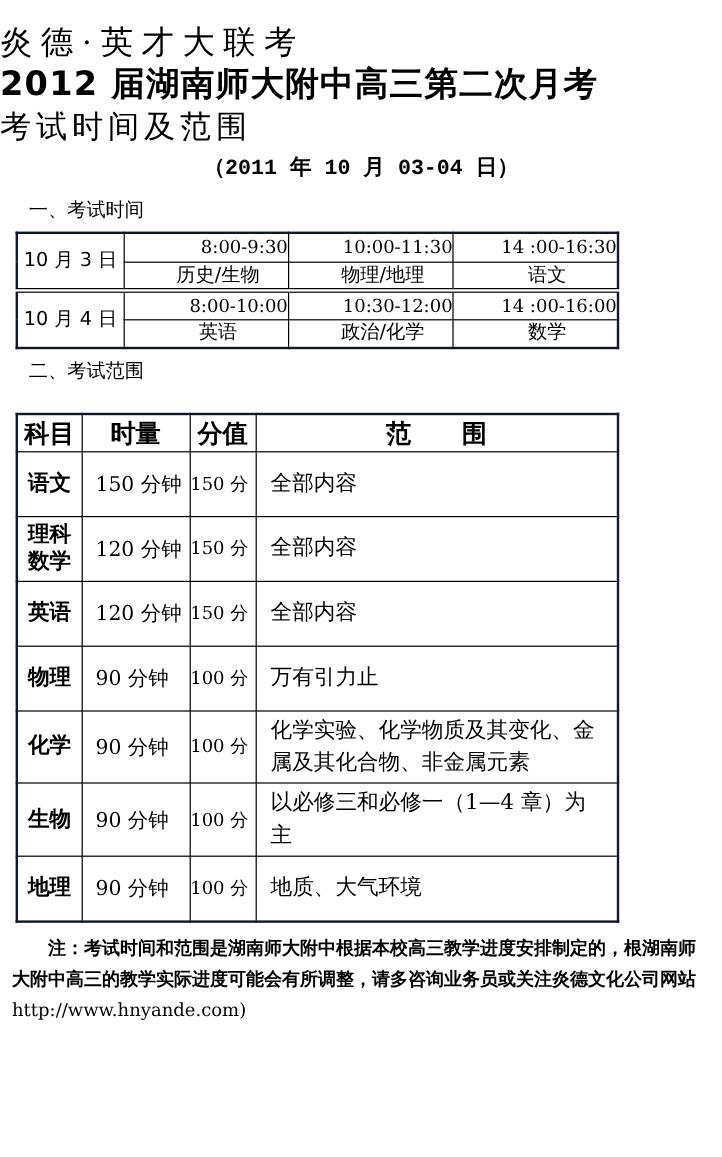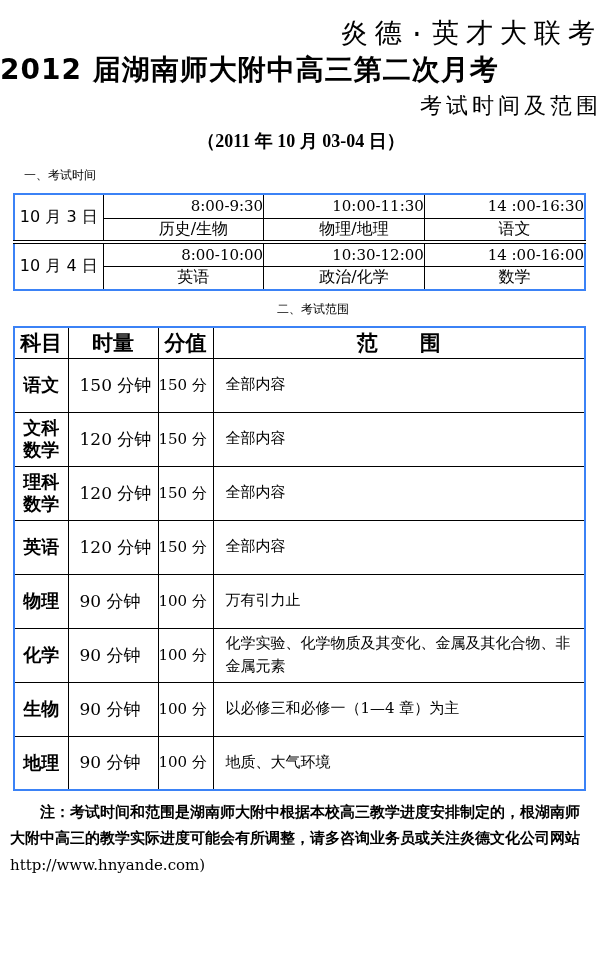--- a/index.html
+++ b/index.html
@@ -9,66 +9,65 @@
     height: 964px;
     background: #ffffff;
     color: #000000;
     font-family: "DejaVu Sans", sans-serif;
     overflow: hidden;
   }
   .page { padding-top: 18px; }
 
   
   .brand {
-    text-align: right;
-    font-family: Liberation Mono, monospace;
+    text-align: left;
+    font-family: Liberation Serif, serif;
     font-size: 27px;
     letter-spacing: 7px;
     line-height: 34px;
-    padding-left: 28px;
   }
   .title {
     text-align: left;
     font-weight: bold;
     font-size: 28px;
     letter-spacing: 1px;
     line-height: 34px;
     margin-top: 1px;
   }
   .subtitle {
-    text-align: right;
-    font-family: "DejaVu Serif", serif;
-    font-size: 22px;
+    text-align: left;
+    font-family: "DejaVu Serif", serif;
+    font-size: 26px;
     letter-spacing: 4px;
     line-height: 28px;
     margin-top: 5px;
   }
   .dateline {
     text-align: center;
-    font-family: Liberation Serif, serif;
+    font-family: Liberation Mono, monospace;
     font-weight: bold;
     font-size: 18px;
     line-height: 24px;
     margin-top: 9px;
   }
 
   .section-label {
-    font-size: 12px;
+    font-size: 16px;
     line-height: 22px;
     margin: 11px 0 7px 24px;
   }
-  .section-label.second { margin-top: 7px; margin-bottom: 6px; text-align: center; }
+  .section-label.second { margin-top: 7px; margin-bottom: 24px; }
 
   
   table {
     border-collapse: collapse;
     table-layout: fixed;
-    width: 573px;
+    width: 503px;
     margin: 0 auto 0 13px;
-    border: 2px solid #3b82f6;
+    border: 2px solid #0f172a;
   }
   td, th { border: 1px solid #000; padding: 0; overflow: hidden; }
 
   
   .t1 td { height: 24px; text-align: center; vertical-align: middle; }
   .t1 .c-date { width: 89px; }
   .t1 td.date { font-size: 16px; }
   .t1 td.time { font-family: "DejaVu Serif", serif; font-size: 15px; text-align: right; }
   .t1 td.subj { font-size: 16px; padding-left: 20px; }
   .t1 tr.g2 td { border-top: 4px double #000; }
@@ -99,21 +98,21 @@
     padding-left: 11px;
     margin-top: 15px;
   }
   .t2 td.pts {
     font-family: "DejaVu Serif", serif;
     font-size: 15px;
     text-align: left;
   }
   .t2 td.rng {
     font-family: "DejaVu Serif", serif;
-    font-size: 15px;
+    font-size: 18px;
     line-height: 1.55;
     padding: 2px 10px 2px 12px;
   }
 
   
   .note {
     margin: 8px 10px 0 10px;
     font-size: 15px;
     font-weight: bold;
     line-height: 1.75;
@@ -187,26 +186,20 @@
       </tr>
     </thead>
     <tbody>
       <tr>
         <td class="subj">语文</td>
         <td class="dur">150 分钟</td>
         <td class="pts">150 分</td>
         <td class="rng">全部内容</td>
       </tr>
       <tr>
-        <td class="subj">文科数学</td>
-        <td class="dur">120 分钟</td>
-        <td class="pts">150 分</td>
-        <td class="rng">全部内容</td>
-      </tr>
-      <tr>
         <td class="subj">理科数学</td>
         <td class="dur">120 分钟</td>
         <td class="pts">150 分</td>
         <td class="rng">全部内容</td>
       </tr>
       <tr>
         <td class="subj">英语</td>
         <td class="dur">120 分钟</td>
         <td class="pts">150 分</td>
         <td class="rng">全部内容</td>

